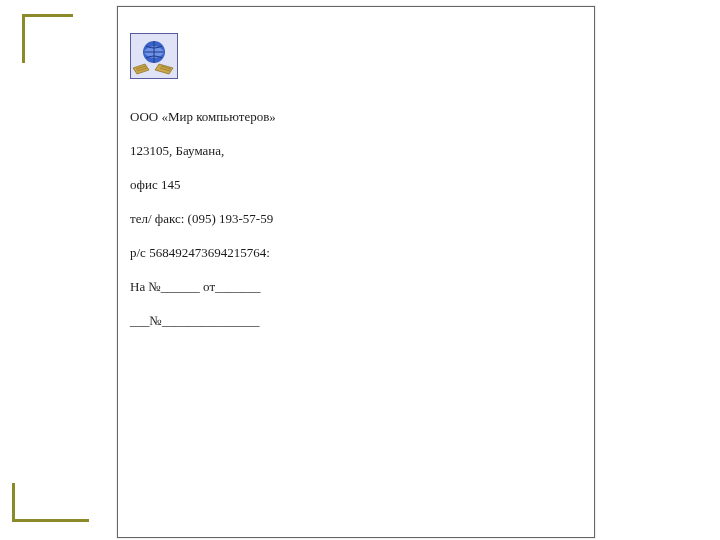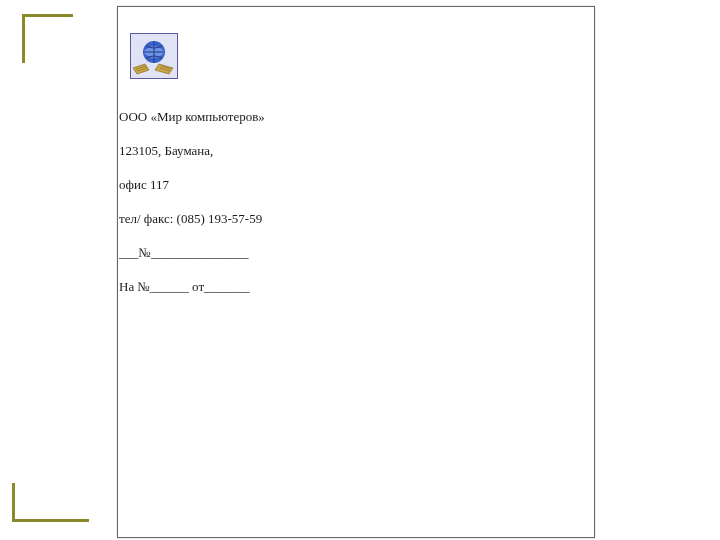--- a/index.html
+++ b/index.html
@@ -59,21 +59,21 @@
     top: 26px;
     width: 46px;
     height: 44px;
     border: 1px solid #5a5aa0;
     background: #e6e6f6;
   }
   .logo svg { display: block; }
 
   .letterhead {
     position: absolute;
-    left: 1px;
+    left: 12px;
     top: 84px;
     width: 260px;
     font-size: 13px;
     line-height: 17px;
     color: #1b1b1b;
     white-space: pre-line;
   }
   .letterhead div {
     white-space: nowrap;
   }
@@ -112,20 +112,21 @@
           <line x1="6" y1="37" x2="16" y2="34"></line>
           <line x1="30" y1="32" x2="40" y2="35"></line>
           <line x1="29" y1="34" x2="39" y2="37"></line>
         </g>
       </svg>
     </div>
 
     <div class="letterhead">
       <div>ООО «Мир компьютеров»</div>
       <div>123105, Баумана,</div>
-      <div>офис 117</div>
-      <div>тел/ факс: (085) 193-57-59</div>
+      <div>офис 145</div>
+      <div>тел/ факс: (095) 193-57-59</div>
+      <div>р/с 568492473694215764:</div>
+      <div>На №______ от_______</div>
       <div>___№_______________</div>
-      <div>На №______ от_______</div>
     </div>
 
   </div>
 </div>
 
 </body></html>

